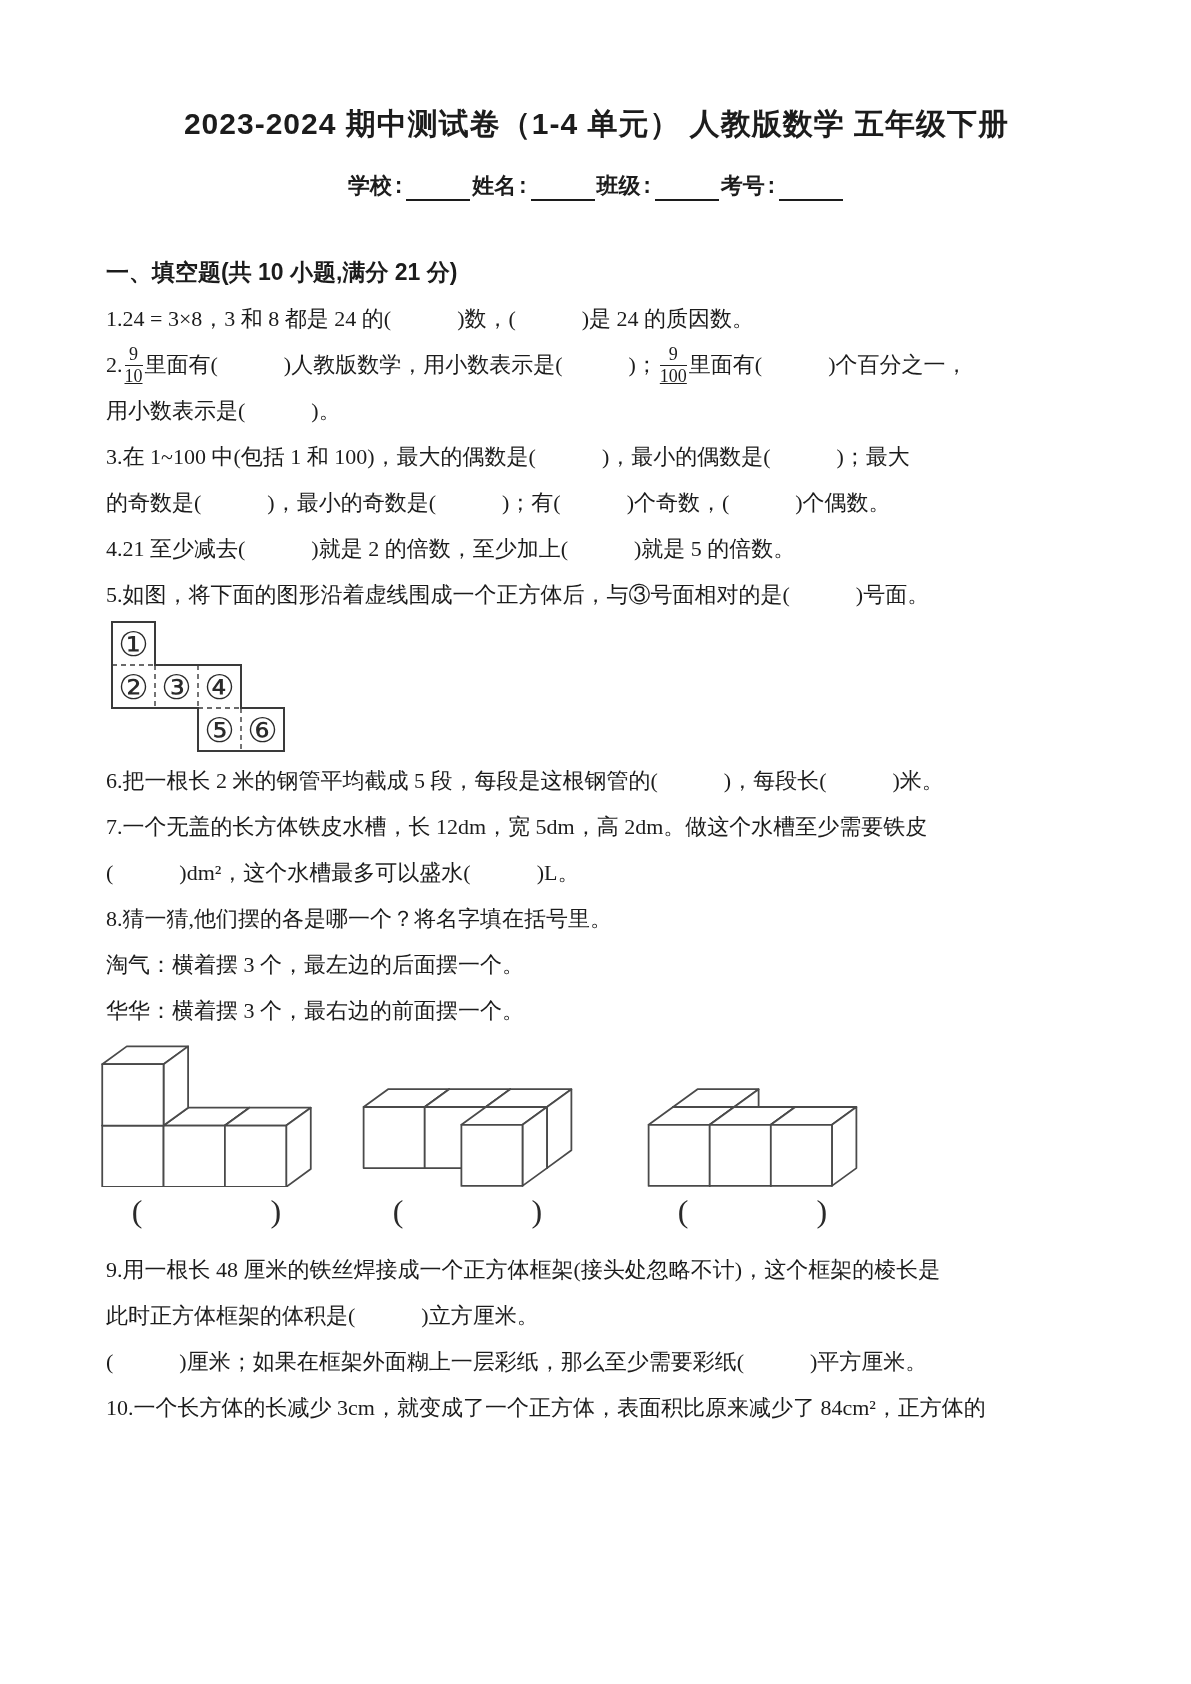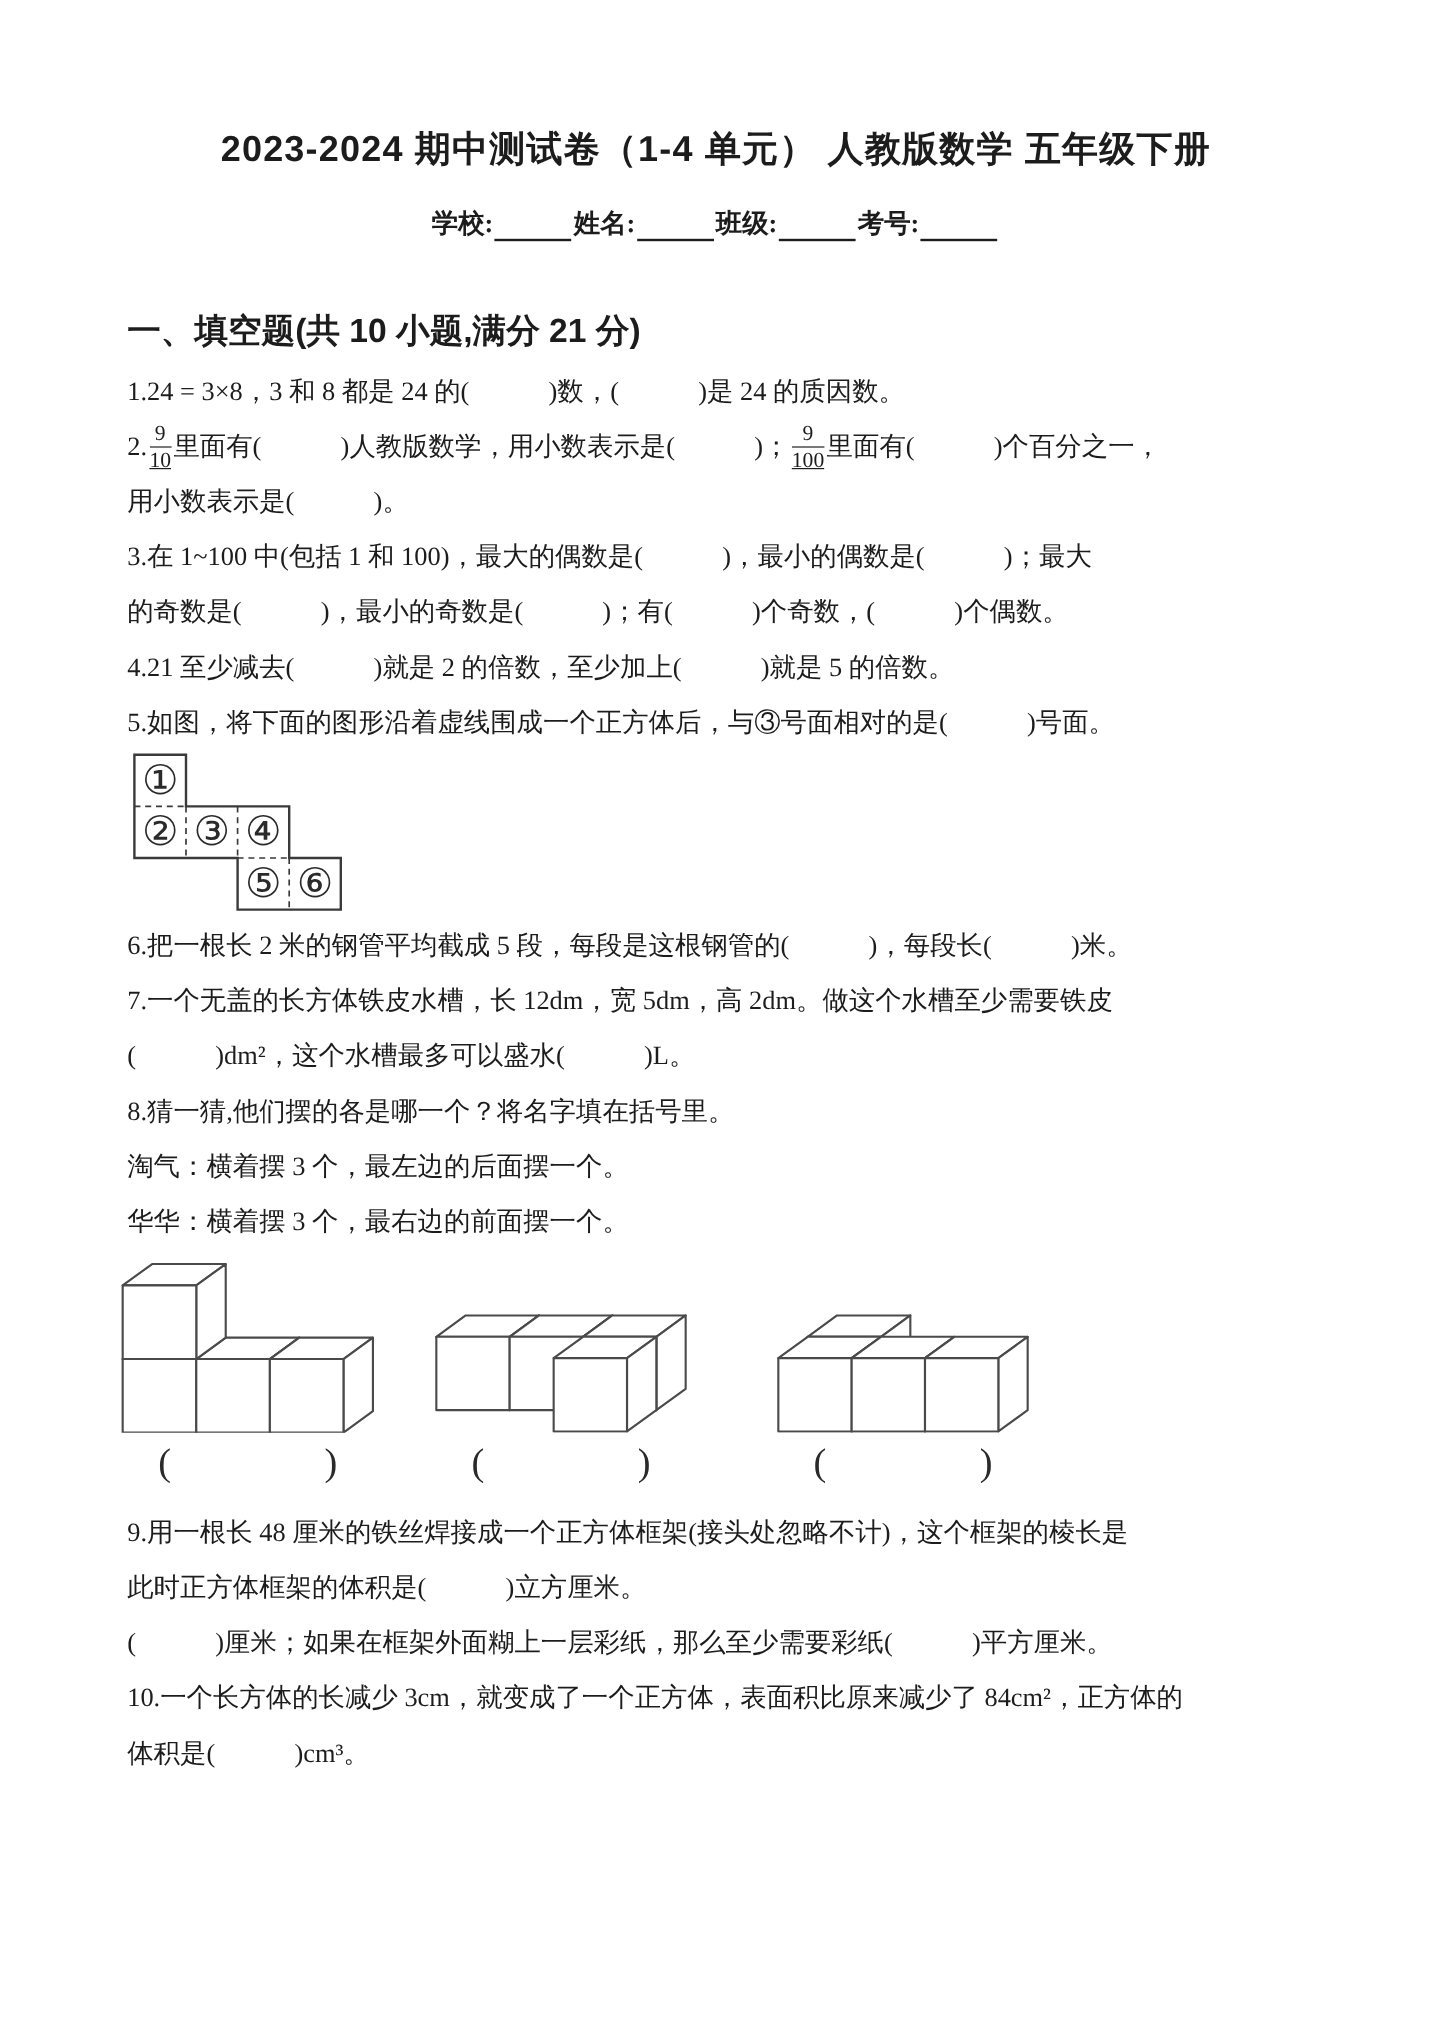--- a/index.html
+++ b/index.html
@@ -24,39 +24,39 @@
     text-align: center;
     font-family: "Liberation Sans", "DejaVu Sans", sans-serif;
     font-weight: bold;
     font-size: 30px;
     letter-spacing: 1px;
     white-space: nowrap;
   }
   .info-line {
     margin-top: 26px;
     text-align: center;
-    font-family: Liberation Serif, serif;
+    font-family: Liberation Mono, monospace;
     font-weight: bold;
     font-size: 22px;
     white-space: nowrap;
   }
   .info-field { display: inline-block; }
   .blank-line {
     display: inline-block;
     width: 64px;
     height: 22px;
     border-bottom: 2px solid #1c1c1c;
     margin: 0 2px 0 1px;
     vertical-align: bottom;
   }
   .section-heading {
     margin-top: 56px;
     font-family: "Liberation Sans", "DejaVu Sans", sans-serif;
     font-weight: bold;
-    font-size: 28px;
+    font-size: 23px;
     white-space: nowrap;
   }
   .q {
     margin: 0;
     font-size: 22px;
     line-height: 46px;
     white-space: nowrap;
   }
   .q-first { margin-top: 8px; }
   .frac {
@@ -233,15 +233,14 @@
       <div class="answer-parens">(　　　　)</div>
     </div>
 
   </div>
 
   <p class="q" style="margin-top:14px">9.用一根长 48 厘米的铁丝焊接成一个正方体框架(接头处忽略不计)，这个框架的棱长是</p>
   <p class="q">此时正方体框架的体积是(　　　)立方厘米。</p>
   <p class="q">(　　　)厘米；如果在框架外面糊上一层彩纸，那么至少需要彩纸(　　　)平方厘米。</p>
 
   <p class="q">10.一个长方体的长减少 3cm，就变成了一个正方体，表面积比原来减少了 84cm²，正方体的</p>
-  <p class="q">体积是(　　　)cm³。</p>
 
 </div>
 
 </body></html>

